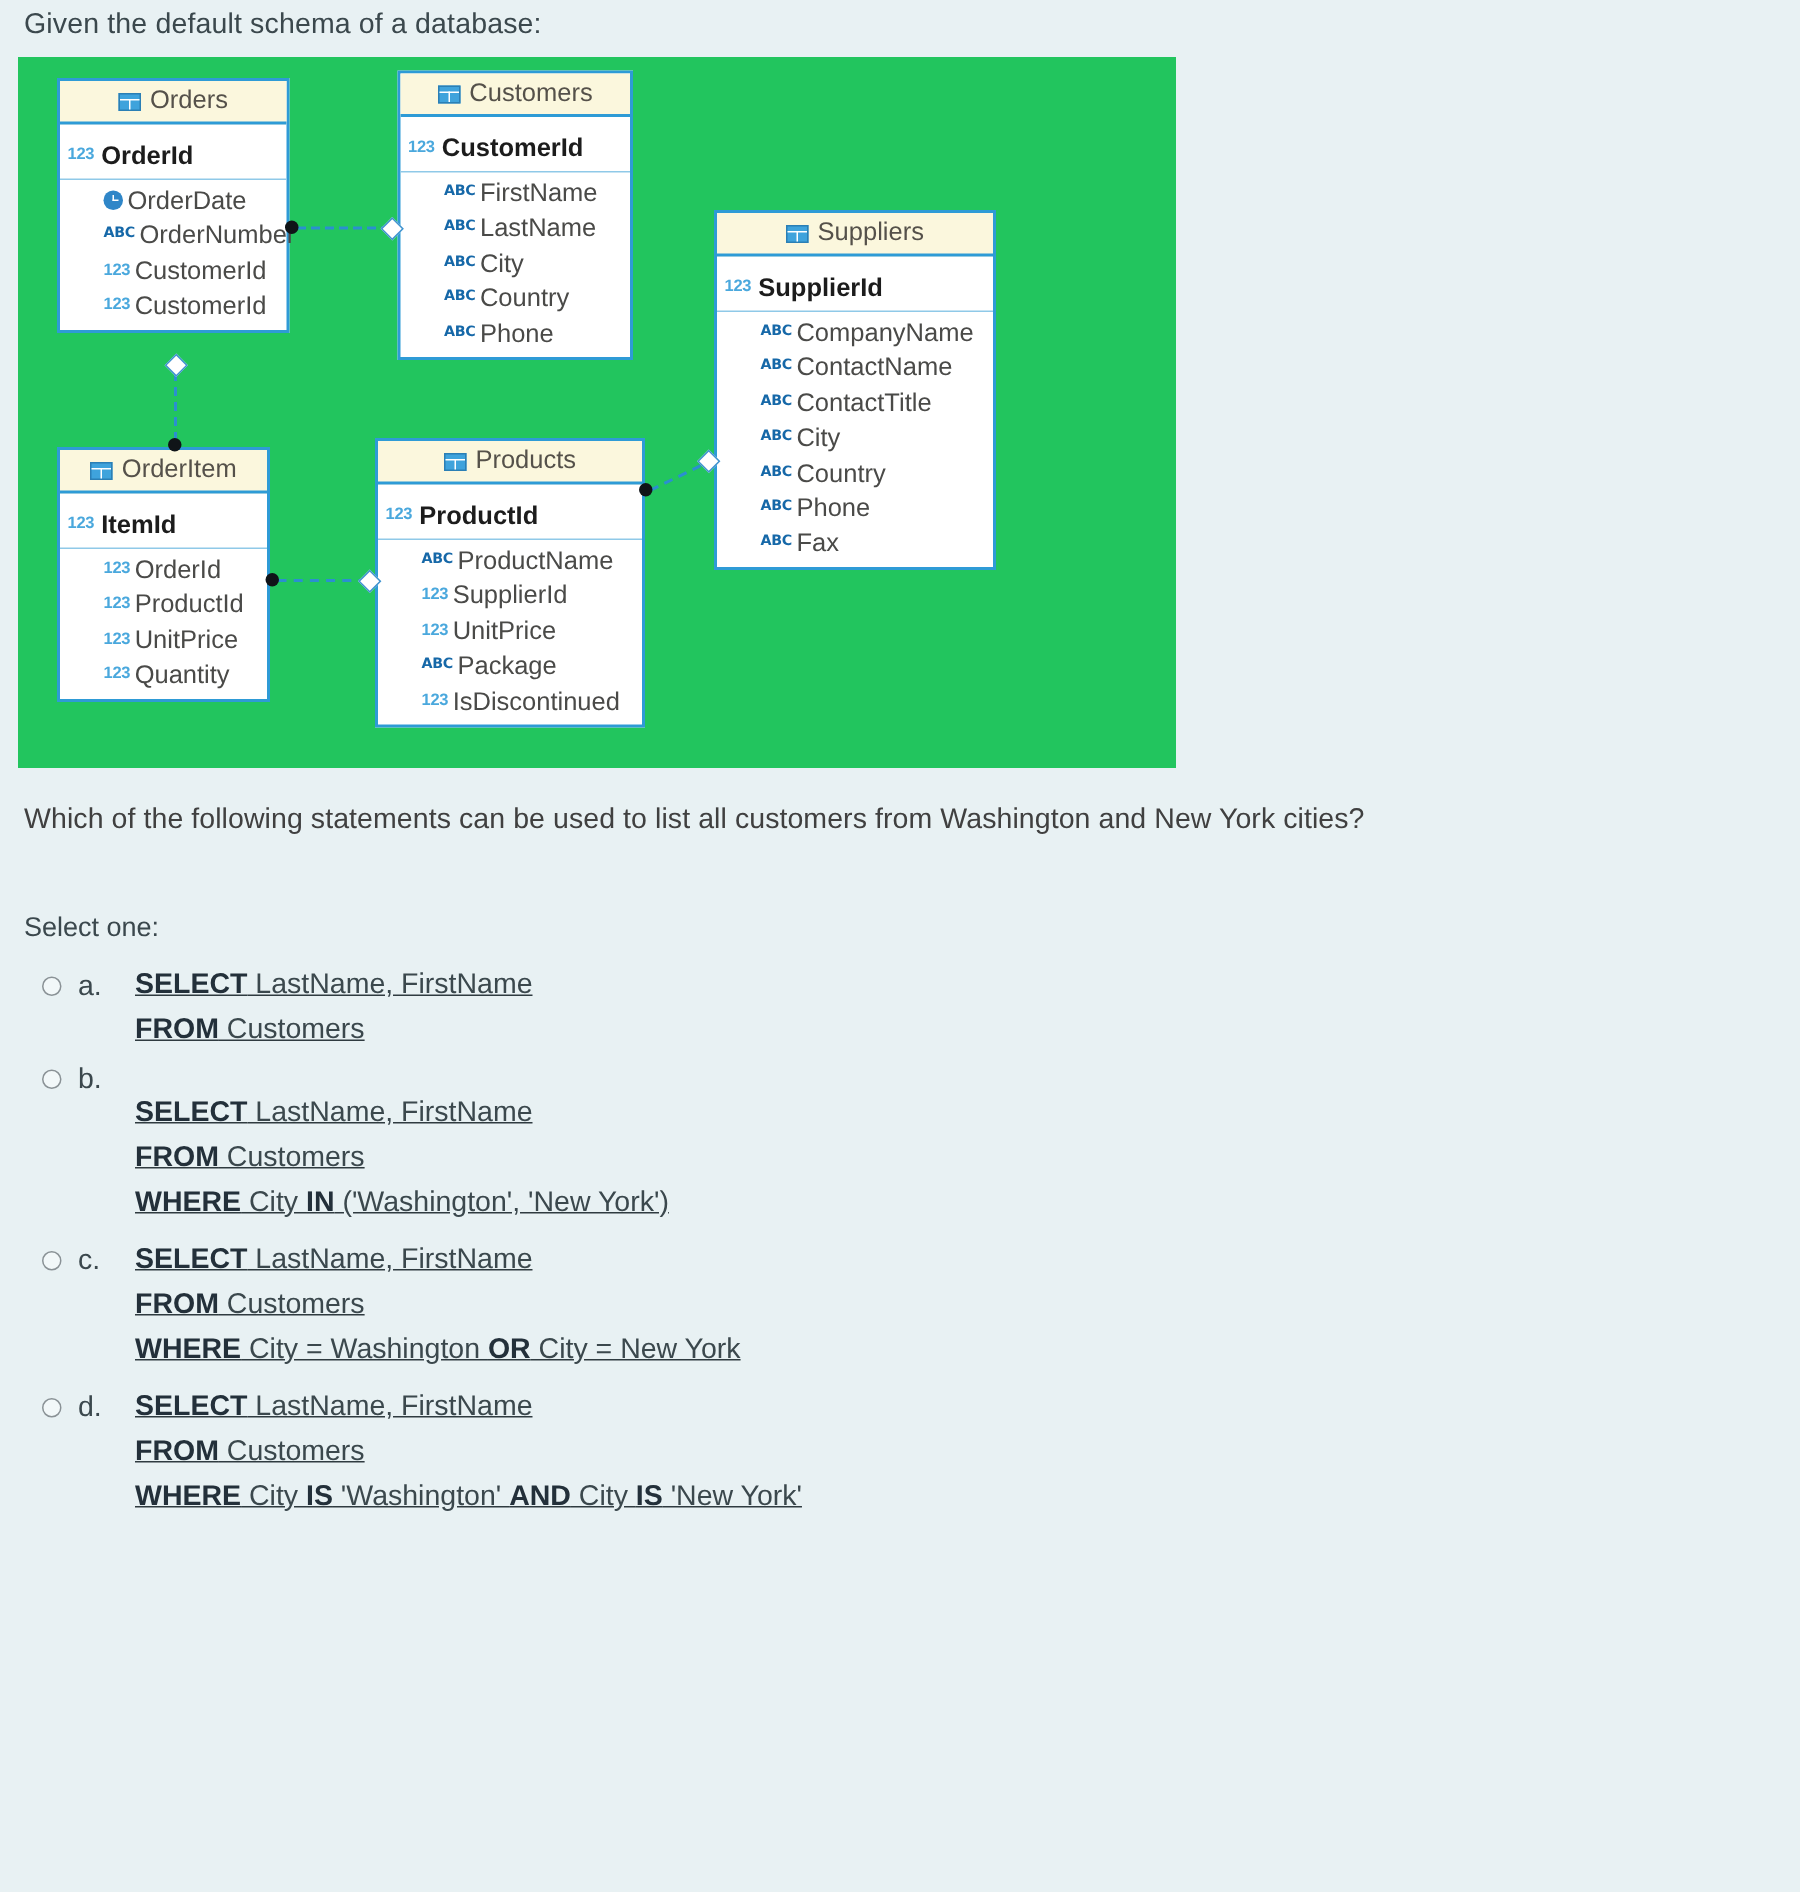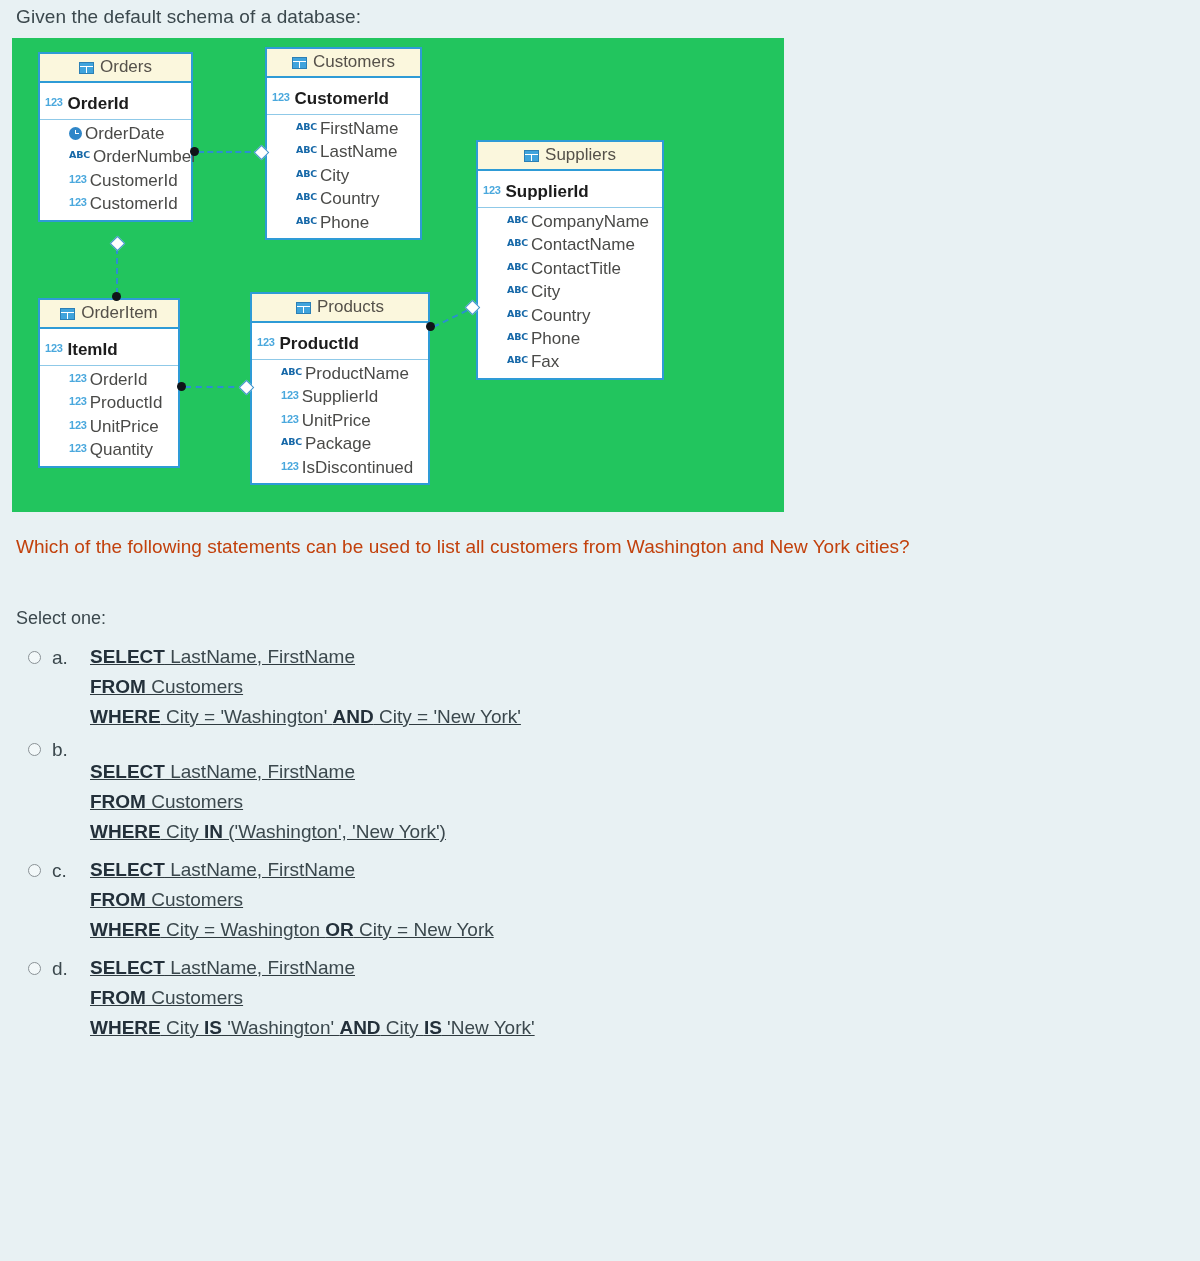--- a/index.html
+++ b/index.html
@@ -192,21 +192,21 @@
     border-top: 2px dashed #2b8fd0;
     transform-origin: 0 0;
   }
 
   
   .question {
     position: absolute;
     left: 16px;
     top: 536px;
     font-size: 19px;
-    color: #c2410c;
+    color: #404040;
     letter-spacing: 0.05px;
   }
   .select-one {
     position: absolute;
     left: 16px;
     top: 608px;
     font-size: 18px;
     color: #3b484d;
   }
 
@@ -430,21 +430,20 @@
 <div class="question">Which of the following statements can be used to list all customers from Washington and New York cities?</div>
 <div class="select-one">Select one:</div>
 
 <div class="options" id="options-list">
     <div class="option">
       <span class="opt-radio"></span>
       <span class="opt-letter">a.</span>
       <div class="opt-body">
         <div class="sql-line"><span class="kw">SELECT</span><span> LastName, FirstName</span></div>
         <div class="sql-line"><span class="kw">FROM</span><span> Customers</span></div>
-        <div class="sql-line"><span class="kw">WHERE</span><span> City = 'Washington' </span><span class="kw">AND</span><span> City = 'New York'</span></div>
       </div>
     </div>
     <div class="option offset">
       <span class="opt-radio"></span>
       <span class="opt-letter">b.</span>
       <div class="opt-body">
         <div class="sql-line"><span class="kw">SELECT</span><span> LastName, FirstName</span></div>
         <div class="sql-line"><span class="kw">FROM</span><span> Customers</span></div>
         <div class="sql-line"><span class="kw">WHERE</span><span> City </span><span class="kw">IN</span><span> ('Washington', 'New York')</span></div>
       </div>

